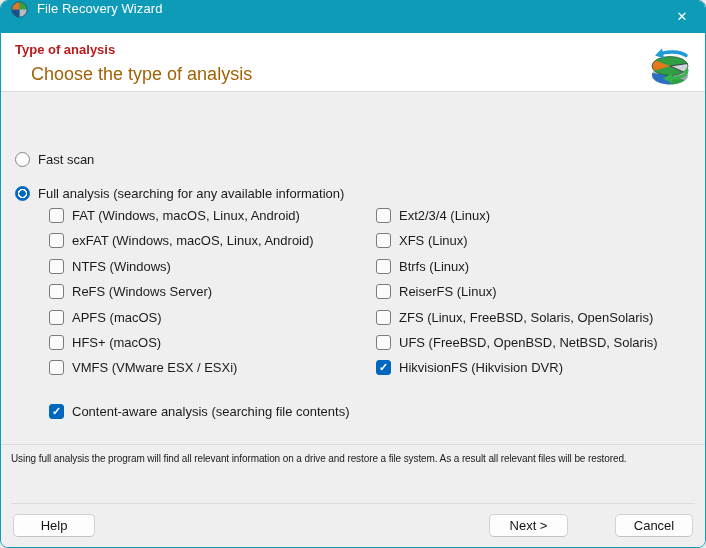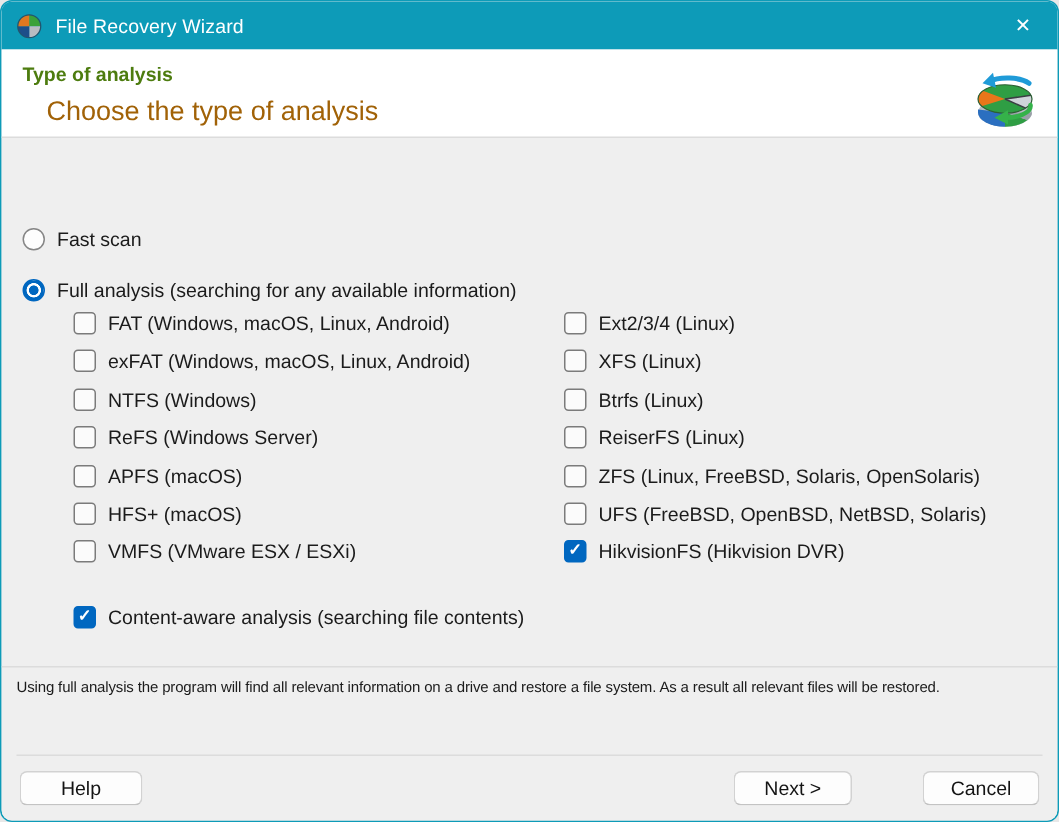--- a/index.html
+++ b/index.html
@@ -5,35 +5,35 @@
   * { margin:0; padding:0; box-sizing:border-box; }
   html,body { background:#e8e8e8; font-family:"Liberation Sans", sans-serif; }
   .window {
     position:relative; width:706px; height:548px;
     border:1px solid var(--window-border,#0d9bb8);
     border-radius:8px; overflow:hidden; background:var(--body-bg,#efefef);
   }
   
   .titlebar {
     height:32px; background:var(--titlebar,#0d9bb8);
-    display:flex; align-items:center; padding-left:10px; color:#fff;
+    display:flex; padding-left:10px; color:#fff;
   }
   .app-icon { width:17px; height:17px; display:inline-flex; }
   .titlebar .title { font-size:13px; margin-left:9px; letter-spacing:.1px; }
   .close-btn {
     margin-left:auto; width:46px; height:32px; border:none; background:transparent;
     color:#fff; font-size:13px; line-height:32px; text-align:center; cursor:pointer;
     font-family:"Liberation Sans", sans-serif;
   }
   
   .header {
     height:59px; background:#ffffff; border-bottom:1px solid var(--divider,#dcdcdc);
     position:relative; padding:9px 0 0 14px;
   }
-  .header .h-title { font-size:13px; font-weight:700; color:#4d7c0f; }
+  .header .h-title { font-size:13px; font-weight:700; color:#b91c1c; }
   .header .h-sub  { font-size:18px; color:#a16207; margin:7px 0 0 16px; }
   .header .header-icon { position:absolute; right:11px; top:9px; width:48px; height:48px; }
   
   .body { position:relative; height:456px; background:var(--body-bg,#efefef); font-size:13px; color:#1b1b1b; }
   .disk-row { position:absolute; left:14px; top:15px; display:flex; align-items:center; height:18px; }
   .disk-row .disk-value { margin-left:4px; }
   .disk-pad { width:29px; height:18px; background:#f7f7f7; border-radius:2px; margin-left:5px; }
 
   .radio-row { position:absolute; left:14px; display:flex; align-items:center; gap:8px; height:16px; cursor:default; }
   .radio {

